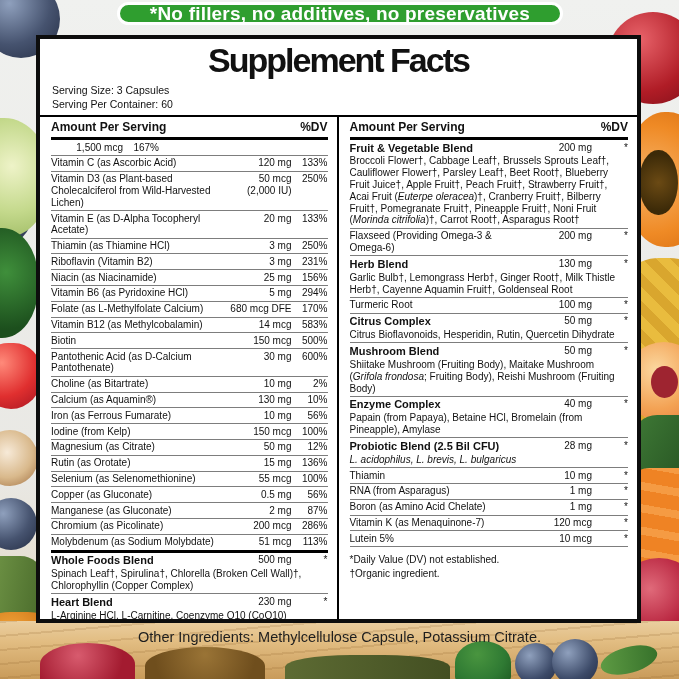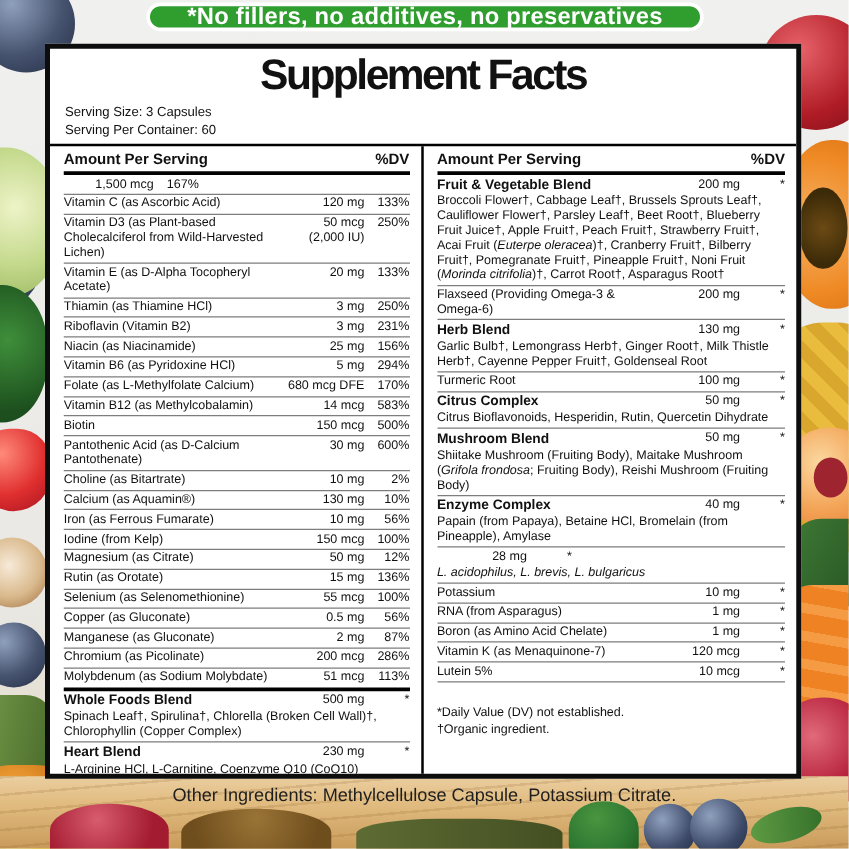--- a/index.html
+++ b/index.html
@@ -96,21 +96,21 @@
                 padding:3px 0; border-bottom:3px solid #000; }
   .row { border-top:1px solid #7d7d7d; padding:1.5px 0; font-size:10px; line-height:1.18; }
   .rows .row:first-child { border-top:0; }
   .row.thick { border-top:3px solid #000; }
   .row-main { display:flex; align-items:flex-start; }
   .r-name { flex:1; padding-right:5px; }
   .row.bold .r-name { font-weight:700; font-size:11px; }
   .r-amt { min-width:72px; text-align:right; white-space:nowrap; }
   .r-dv  { min-width:36px; text-align:right; }
   .row-sub { padding-top:1px; padding-right:2px; }
-  .footnote { border-top:1px solid #7d7d7d; padding:18px 0 6px; font-size:10px; line-height:1.35; }
+  .footnote { border-top:1px solid #7d7d7d; padding:6px 0 6px; font-size:10px; line-height:1.35; }
 
   
   .other { position:absolute; left:0; right:0; top:629px; z-index:4; text-align:center;
            font-size:14.5px; color:#1e1e1e; }
 </style>
 </head>
 <body>
 
 <div class="stage">
 
@@ -366,21 +366,21 @@
                 <span class="r-amt">200 mg</span>
                 <span class="r-dv">*</span>
               </div>
             </div>
             <div class="row bold">
               <div class="row-main">
                 <span class="r-name">Herb Blend</span>
                 <span class="r-amt">130 mg</span>
                 <span class="r-dv">*</span>
               </div>
-              <div class="row-sub">Garlic Bulb†, Lemongrass Herb†, Ginger Root†, Milk Thistle Herb†, Cayenne Pepper Fruit†, Goldenseal Root</div>
+              <div class="row-sub">Garlic Bulb†, Lemongrass Herb†, Ginger Root†, Milk Thistle Herb†, Cayenne Aquamin Fruit†, Goldenseal Root</div>
             </div>
             <div class="row">
               <div class="row-main">
                 <span class="r-name">Turmeric Root</span>
                 <span class="r-amt">100 mg</span>
                 <span class="r-dv">*</span>
               </div>
             </div>
             <div class="row bold">
               <div class="row-main">
@@ -401,28 +401,29 @@
             <div class="row bold">
               <div class="row-main">
                 <span class="r-name">Enzyme Complex</span>
                 <span class="r-amt">40 mg</span>
                 <span class="r-dv">*</span>
               </div>
               <div class="row-sub">Papain (from Papaya), Betaine HCl, Bromelain (from Pineapple), Amylase</div>
             </div>
             <div class="row bold">
               <div class="row-main">
+                <span class="r-name">Probiotic Blend (2.5 Bil CFU)</span>
                 <span class="r-amt">28 mg</span>
                 <span class="r-dv">*</span>
               </div>
               <div class="row-sub"><i>L. acidophilus, L. brevis, L. bulgaricus</i></div>
             </div>
             <div class="row">
               <div class="row-main">
-                <span class="r-name">Potassium</span>
+                <span class="r-name">Thiamin</span>
                 <span class="r-amt">10 mg</span>
                 <span class="r-dv">*</span>
               </div>
             </div>
             <div class="row">
               <div class="row-main">
                 <span class="r-name">RNA (from Asparagus)</span>
                 <span class="r-amt">1 mg</span>
                 <span class="r-dv">*</span>
               </div>

